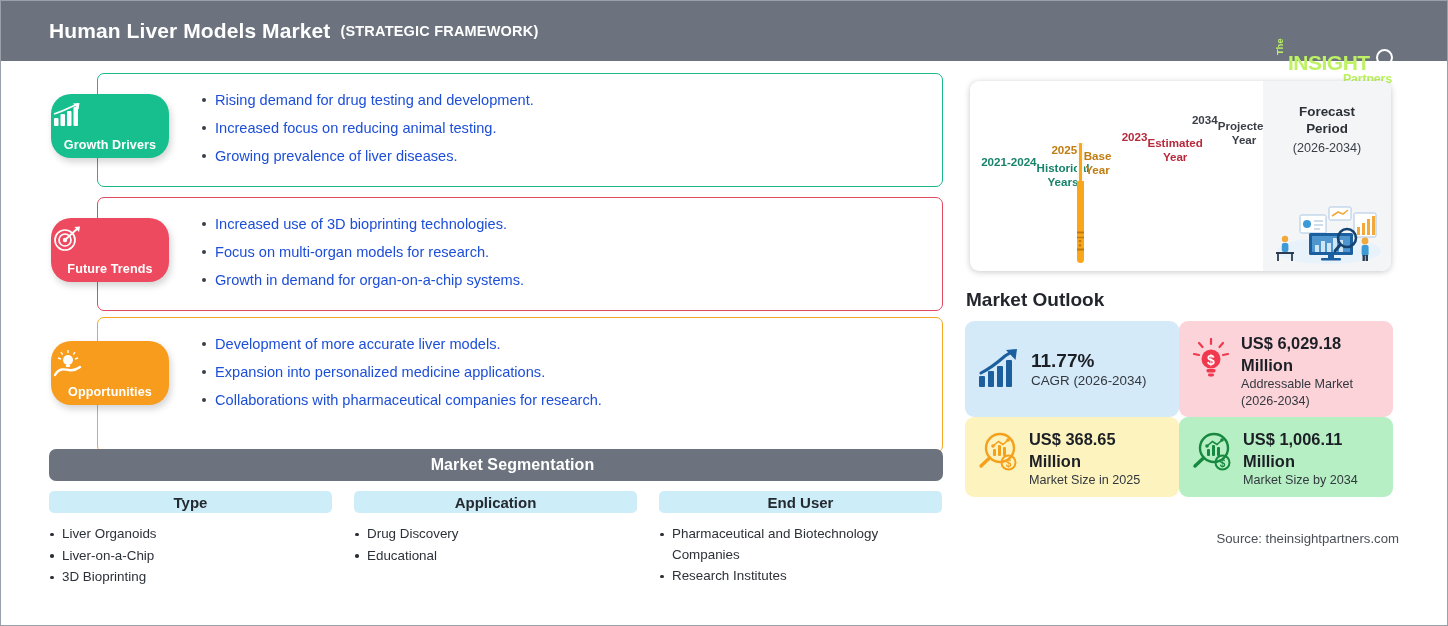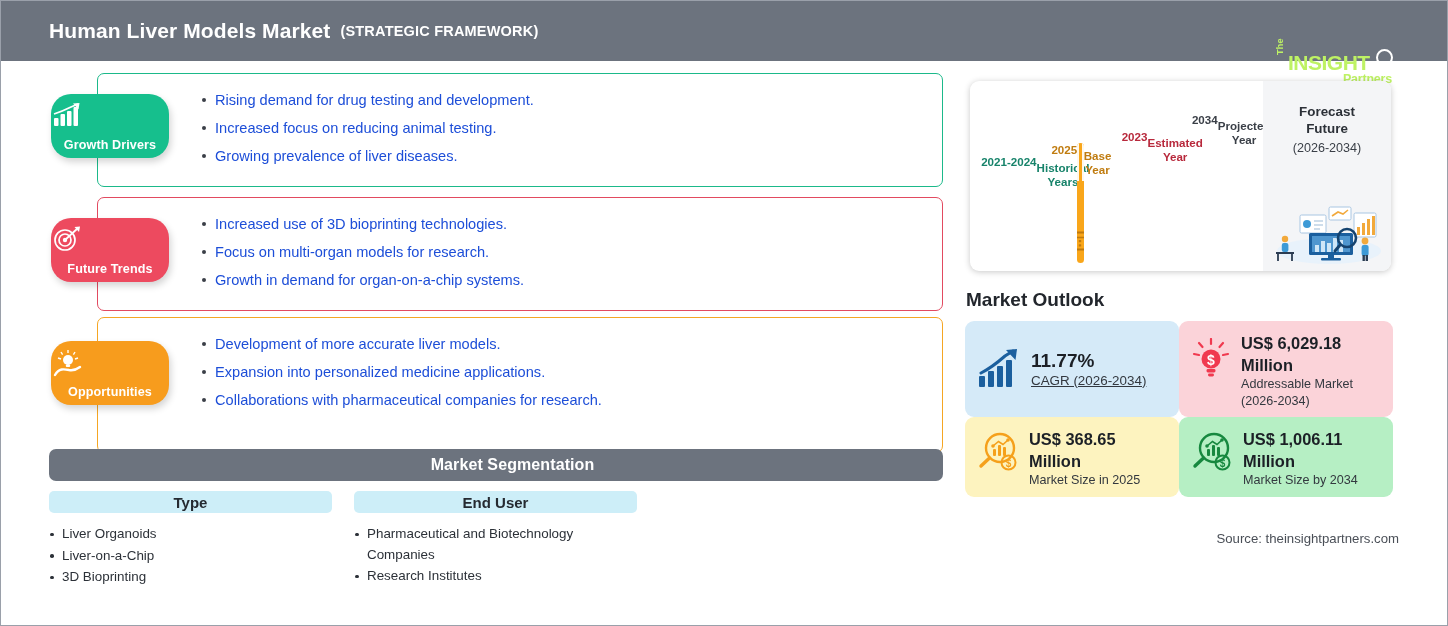--- a/index.html
+++ b/index.html
@@ -223,21 +223,21 @@
   }
   .card.tall { height: 96px; }
   .card.short { height: 80px; }
   .card.blue  { background: #d5eaf8; align-items: center; }
   .card.pink  { background: #fbd3d9; }
   .card.yellow{ background: #fdf3bf; }
   .card.green { background: #b6efc4; }
   .card-txt { flex: 1; }
   .card-big  { font-size: 19px; font-weight: bold; color: #1c2026; line-height: 23px; }
   .card-big2 { font-size: 16.4px; font-weight: bold; color: #1c2026; line-height: 22px; }
-  .card-sub  { font-size: 13.4px; color: #33383f; line-height: 18px; text-decoration: underline; }
+  .card-sub  { font-size: 13.4px; color: #33383f; line-height: 18px; }
   .card-sub2 { font-size: 12.6px; color: #33383f; line-height: 17px; }
 
   .source {
     position: absolute; right: 48px; top: 530px;
     font-size: 13.2px; color: #4a4f57;
   }
   svg { display: block; }
 </style>
 </head>
 <body>
@@ -324,20 +324,27 @@
     </div>
 
     <div class="seg-bar">Market Segmentation</div>
     <div class="seg-cols">
       <div class="seg-col">
         <div class="seg-head">Type</div>
         <ul class="seg-list">
           <li>Liver Organoids</li>
           <li>Liver-on-a-Chip</li>
           <li>3D Bioprinting</li>
+        </ul>
+      </div>
+      <div class="seg-col">
+        <div class="seg-head">Application</div>
+        <ul class="seg-list">
+          <li>Drug Discovery</li>
+          <li>Educational</li>
         </ul>
       </div>
       <div class="seg-col">
         <div class="seg-head">End User</div>
         <ul class="seg-list">
           <li>Pharmaceutical and Biotechnology Companies</li>
           <li>Research Institutes</li>
         </ul>
       </div>
     </div>
@@ -436,21 +443,21 @@
           </div>
           <div class="tl-name" style="color:#3a3f47">
             <span>Projected</span><br>
             <span>Year</span>
           </div>
         </div>
       </div>
 
       <div class="tl-fore">
         <div class="tl-fore-t1">Forecast</div>
-        <div class="tl-fore-t1">Future</div>
+        <div class="tl-fore-t1">Period</div>
         <div class="tl-fore-t2">(2026-2034)</div>
         <div style="position:absolute;left:4px;bottom:6px">
           <svg width="120" height="60" viewBox="0 0 120 60">
             <ellipse cx="62" cy="46" rx="52" ry="13" fill="#e8f2fb"></ellipse>
             <rect x="33" y="10" width="26" height="18" rx="1.5" fill="#fff" stroke="#a9c6e2" stroke-width="1"></rect>
             <circle cx="40" cy="19" r="4" fill="#3d9ad6"></circle>
             <line x1="47" y1="16" x2="56" y2="16" stroke="#b9cfe3" stroke-width="1.4"></line>
             <line x1="47" y1="20" x2="56" y2="20" stroke="#b9cfe3" stroke-width="1.4"></line>
             <line x1="47" y1="24" x2="53" y2="24" stroke="#b9cfe3" stroke-width="1.4"></line>
             <rect x="62" y="2" width="22" height="13" rx="1.5" fill="#fff" stroke="#a9c6e2" stroke-width="1"></rect>

